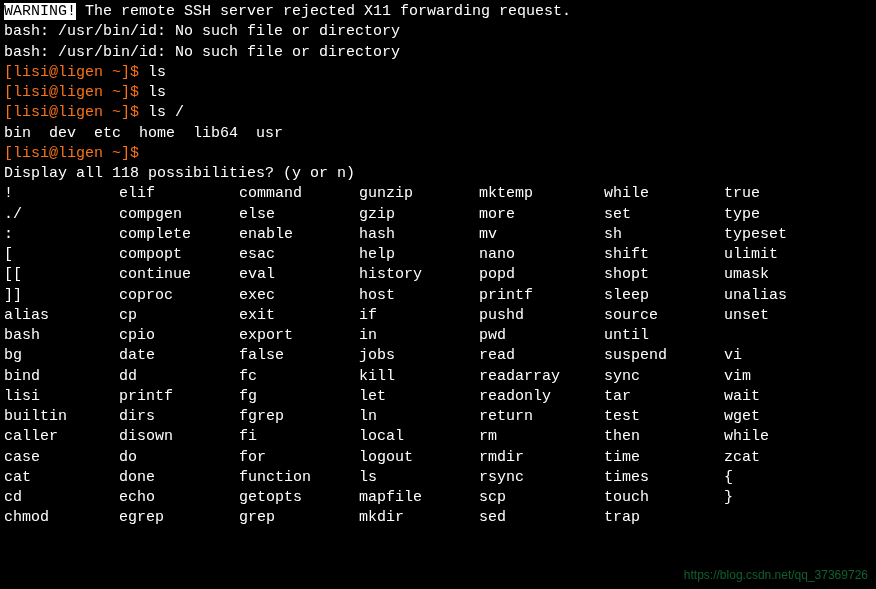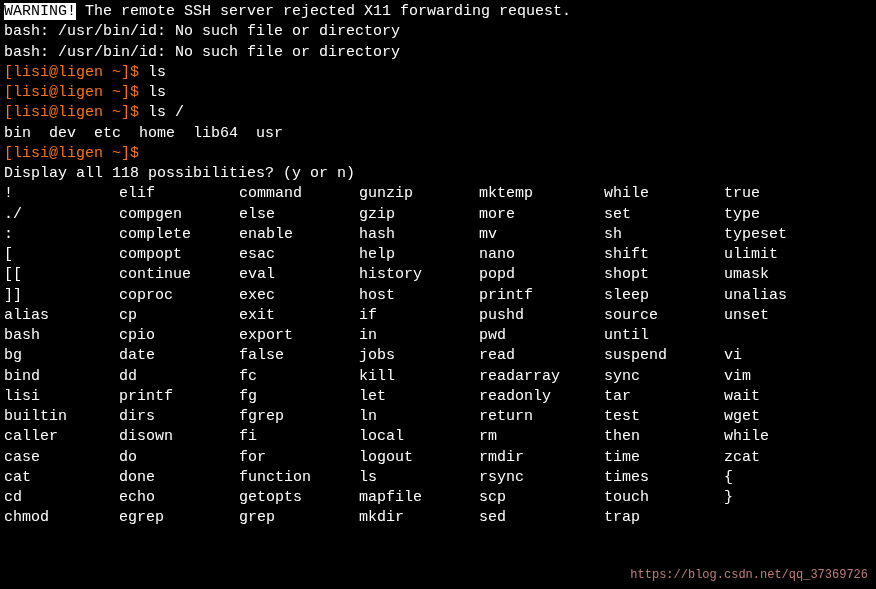--- a/index.html
+++ b/index.html
@@ -32,22 +32,22 @@
       grid-template-columns: 115px 120px 120px 120px 125px 120px 100px;
     }
     .cell {
       white-space: pre;
     }
     .watermark {
       position: absolute;
       right: 8px;
       bottom: 6px;
       font-size: 12px;
-      color: #fca5a5;
-      font-family: Liberation Mono, monospace;
+      color: #15803d;
+      font-family: Liberation Sans, sans-serif;
       opacity: 0.75;
     }
   </style>
 </head>
 <body>
 
 <div id="root">
     <div class="line"><span class="hl">WARNING!</span><span> The remote SSH server rejected X11 forwarding request.</span></div>
     <div class="line">bash: /usr/bin/id: No such file or directory</div>
     <div class="line">bash: /usr/bin/id: No such file or directory</div>

